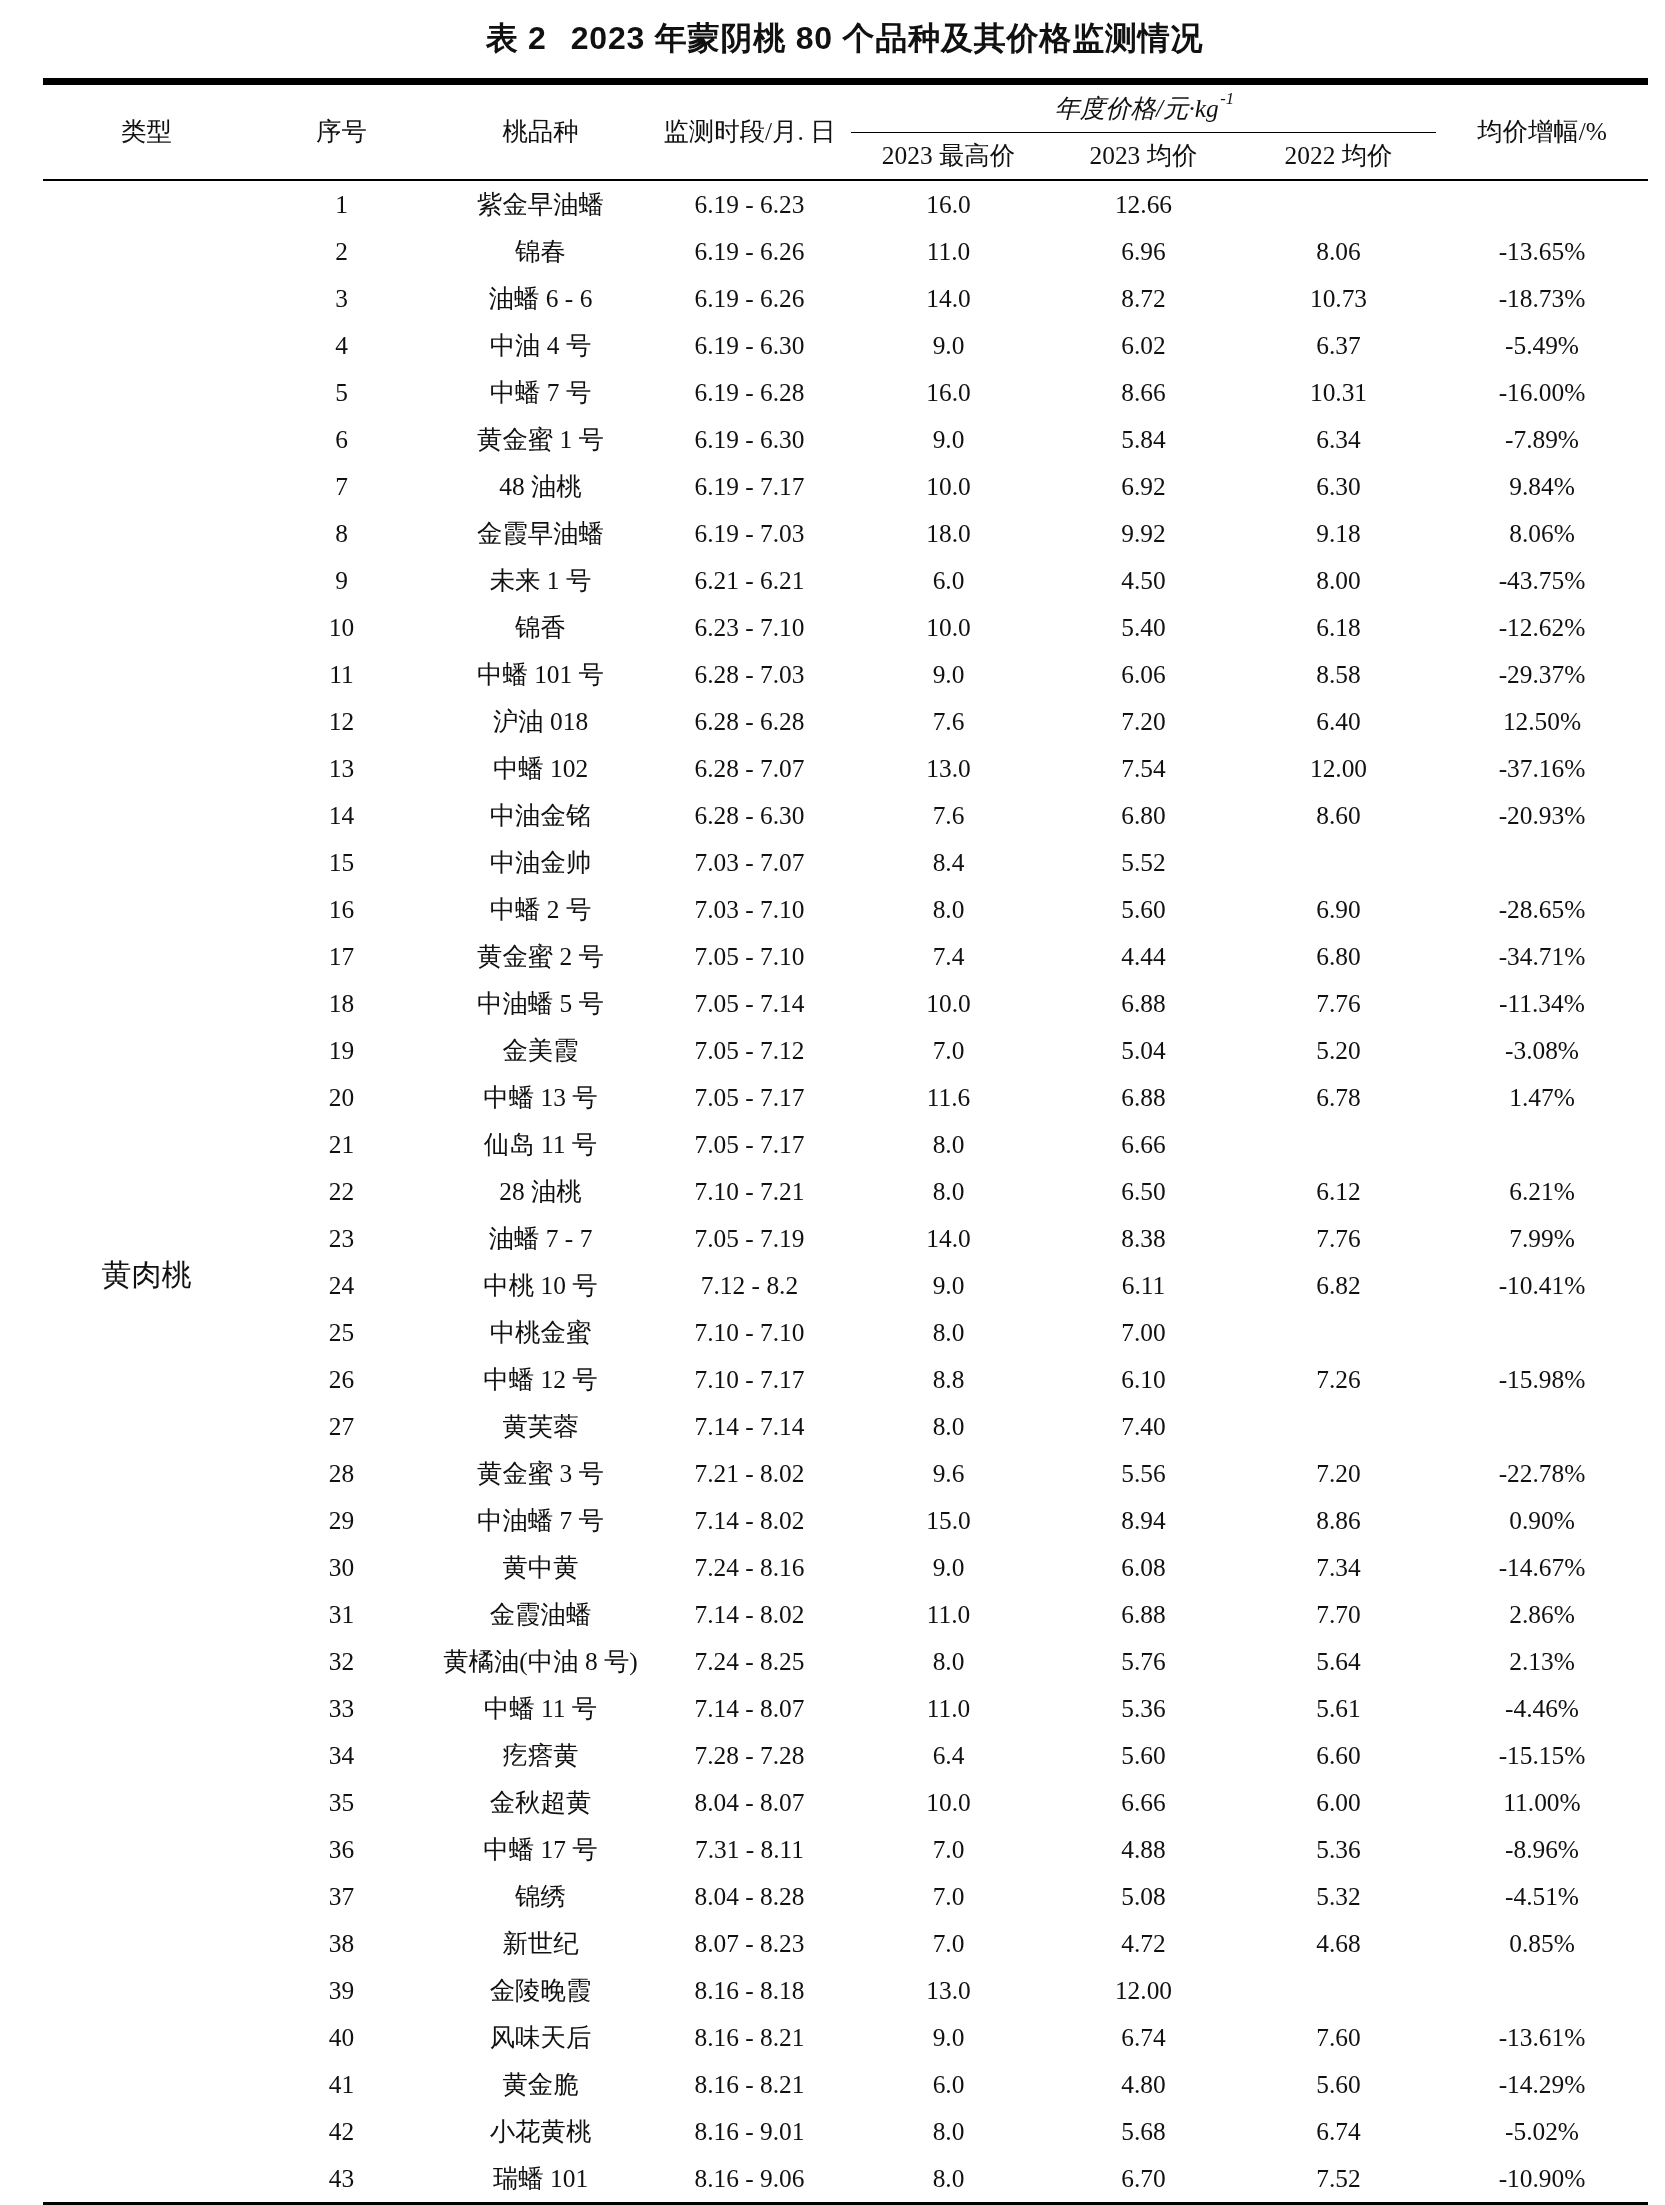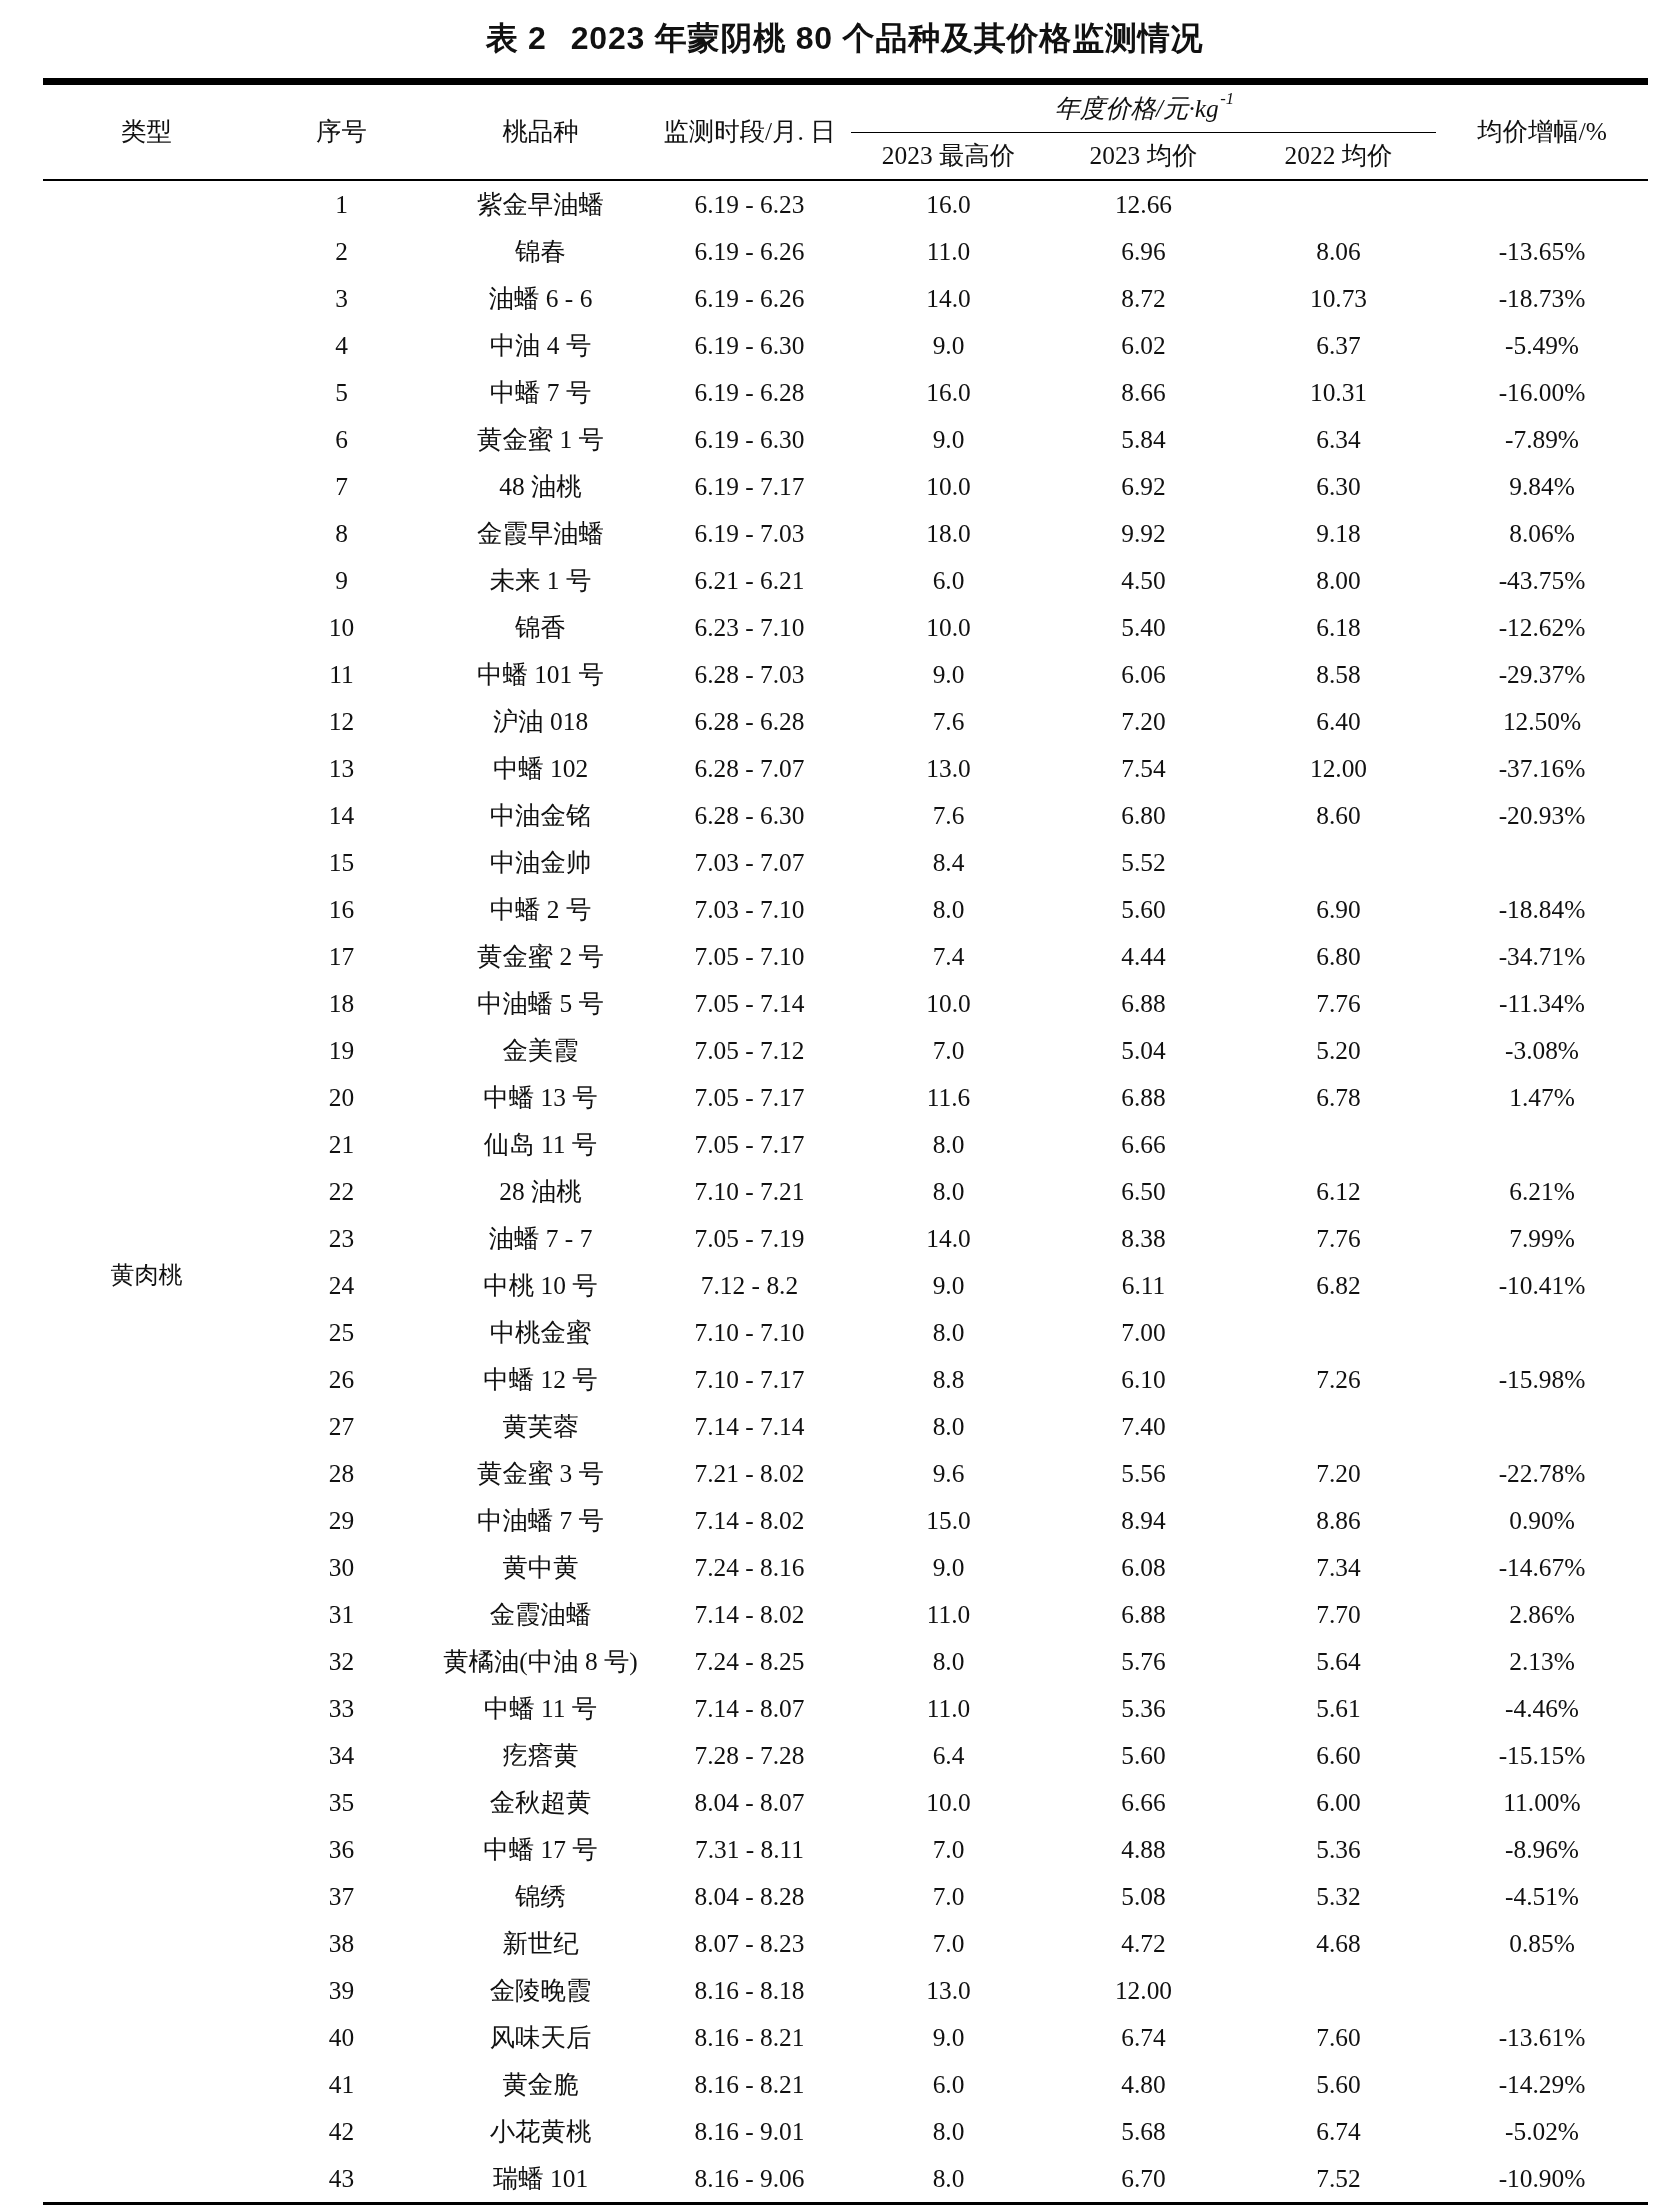--- a/index.html
+++ b/index.html
@@ -55,21 +55,21 @@
   th.price-group sup {
     font-size: 16.7px;
     position: relative;
     top: -3.2px;
     left: 1.6px;
   }
   tbody td { height: 47px; }
   td.type-cell {
     vertical-align: middle;
     padding-top: 167px;
-    font-size: 24px;
+    font-size: 30px;
   }
 </style>
 </head>
 <body>
 
 <div class="page">
 
   <div class="title">
     <span class="tlabel">表 2</span><span>2023 年蒙阴桃 80 个品种及其价格监测情况</span>
   </div>
@@ -237,21 +237,21 @@
     <td></td>
     <td></td>
   </tr>
         <tr>
     <td>16</td>
     <td>中蟠 2 号</td>
     <td>7.03 - 7.10</td>
     <td>8.0</td>
     <td>5.60</td>
     <td>6.90</td>
-    <td>-18.84%</td>
+    <td>-28.65%</td>
   </tr>
         <tr>
     <td>17</td>
     <td>黄金蜜 2 号</td>
     <td>7.05 - 7.10</td>
     <td>7.4</td>
     <td>4.44</td>
     <td>6.80</td>
     <td>-34.71%</td>
   </tr>

